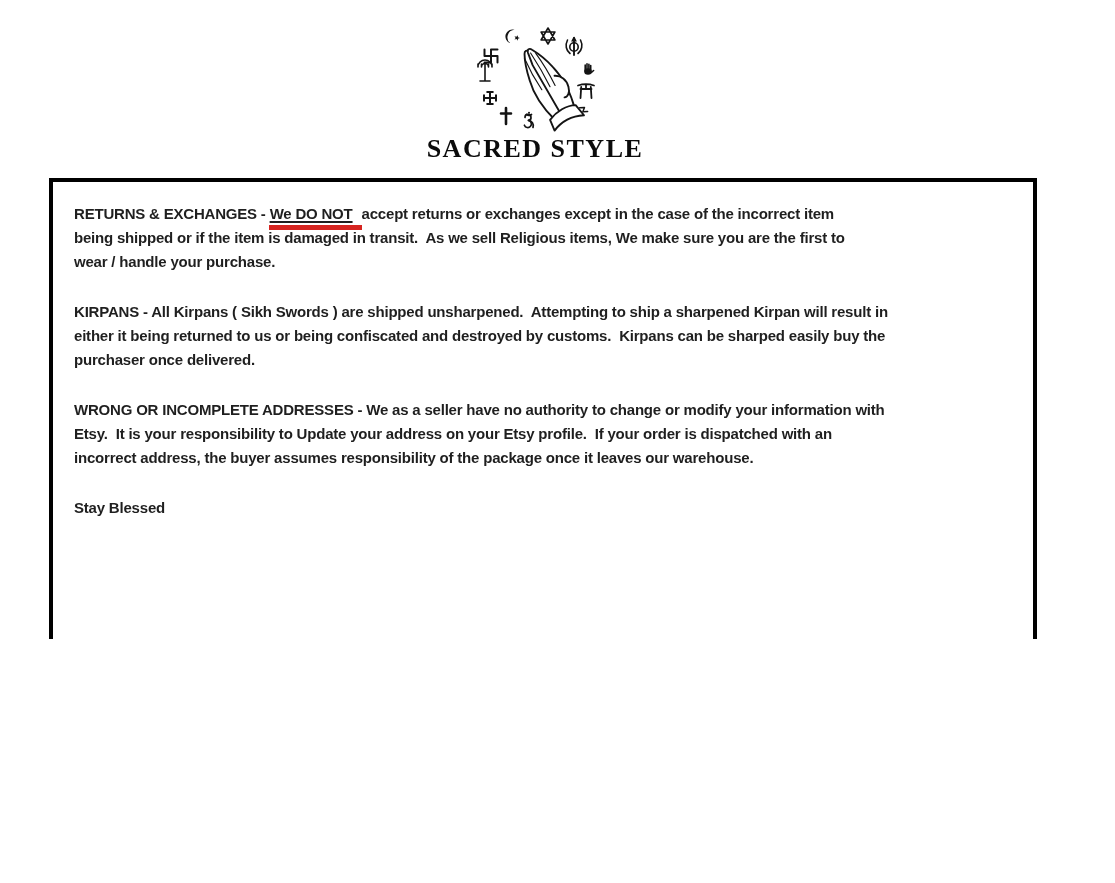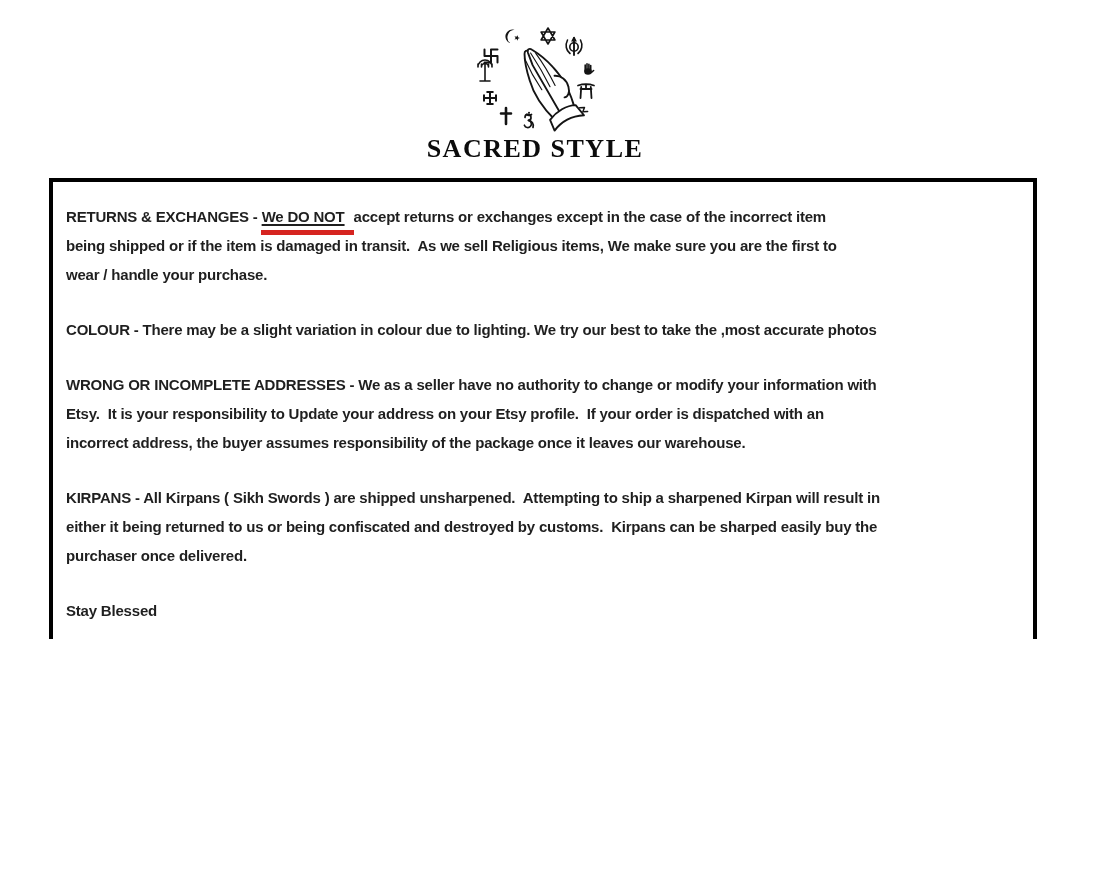--- a/index.html
+++ b/index.html
@@ -15,22 +15,22 @@
     position:absolute; left:0; top:134px; width:1070px; text-align:center;
     font-family:"Liberation Serif", serif; font-weight:700; font-size:26px;
     letter-spacing:1.5px; color:#0b0b0b; white-space:nowrap;
   }
   
   .policy-box {
     position:absolute; left:49px; top:178px; width:988px; height:555px;
     border:4px solid #000; background:#fff; padding:20px 8px 0 13px;
   }
   .policy-box p {
-    margin:0 0 26px; color:var(--ink);
-    font-weight:700; font-size:15px; line-height:29px; letter-spacing:-0.2px;
+    margin:0 8px 26px; color:var(--ink);
+    font-weight:700; font-size:15px; line-height:24px; letter-spacing:-0.2px;
     white-space:pre-wrap;
   }
   .p-colour { margin-top:5px; }
   .p-one-item { margin-bottom:22px; }
   .p-signoff { font-size:18px; line-height:22px; letter-spacing:-0.1px; }
   .donot {
     position:relative; display:inline-block; padding-right:9px;
     text-decoration:underline; text-decoration-thickness:2px; text-underline-offset:2px;
   }
   .donot::after {
@@ -109,27 +109,26 @@
   <div class="brand-name">SACRED STYLE</div>
 
   <section class="policy-box">
 
     <p><span>RETURNS &amp; EXCHANGES - </span><span class="donot">We DO NOT</span><span>accept returns or exchanges except in the case of the incorrect item
 being shipped or if the item is damaged in transit.  As we sell Religious items, We make sure you are the first to
 wear / handle your purchase.</span></p>
 
 
 
-    <p class="p-colour">COLOUR - There may be a slight variation in colour due to lighting. We try our best to take the ,most accurate photos</p>
+
+    <p>KIRPANS - All Kirpans ( Sikh Swords ) are shipped unsharpened.  Attempting to ship a sharpened Kirpan will result in
+either it being returned to us or being confiscated and destroyed by customs.  Kirpans can be sharped easily buy the
+purchaser once delivered.</p>
 
     <p>WRONG OR INCOMPLETE ADDRESSES - We as a seller have no authority to change or modify your information with
 Etsy.  It is your responsibility to Update your address on your Etsy profile.  If your order is dispatched with an
 incorrect address, the buyer assumes responsibility of the package once it leaves our warehouse.</p>
-
-    <p>KIRPANS - All Kirpans ( Sikh Swords ) are shipped unsharpened.  Attempting to ship a sharpened Kirpan will result in
-either it being returned to us or being confiscated and destroyed by customs.  Kirpans can be sharped easily buy the
-purchaser once delivered.</p>
 
 
     <p class="p-signoff">Stay Blessed</p>
 
   </section>
 </div>
 
 </body></html>

